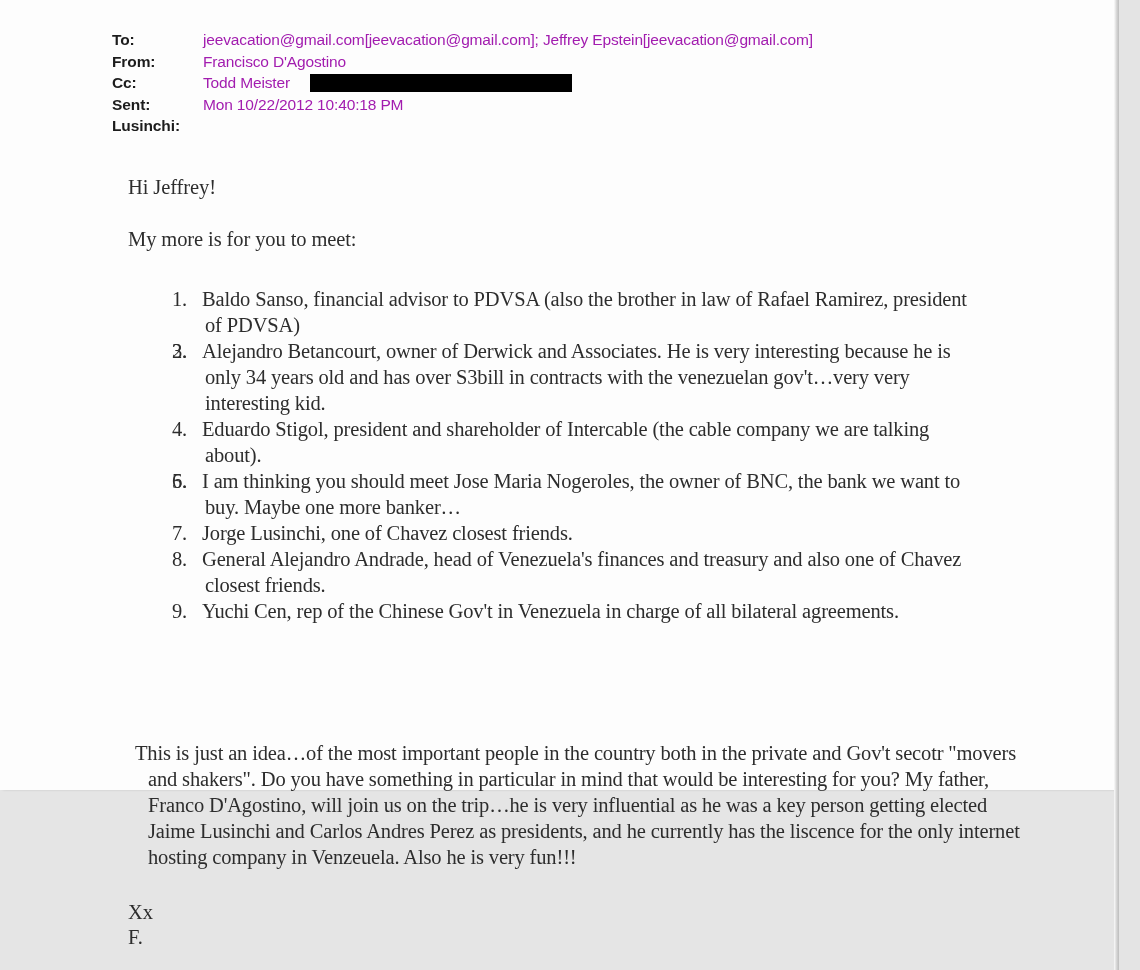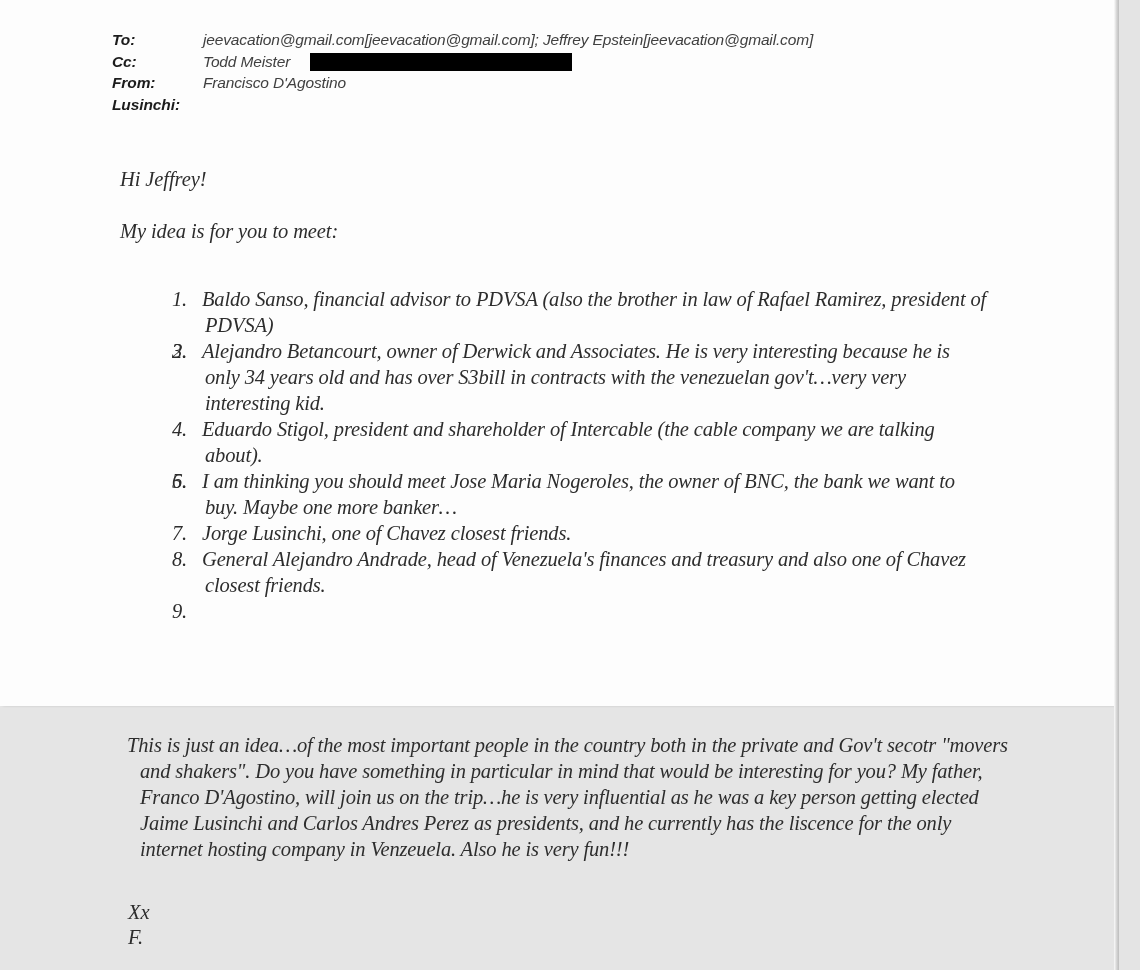--- a/index.html
+++ b/index.html
@@ -17,24 +17,23 @@
     position: relative;
     width: 1140px;
     height: 970px;
     background: #e5e5e5;
   }
   #page-sheet {
     position: absolute;
     left: 0;
     top: 0;
     width: 1118px;
-    height: 706px;
+    height: 790px;
     background: #fdfdfd;
     box-shadow: 2px 0 3px -1px rgba(0,0,0,0.28);
-    font-style: italic;
   }
   #page-right-edge {
     position: absolute;
     left: 1114px;
     top: 0;
     width: 5px;
     height: 970px;
     background: linear-gradient(to right, #fbfbfb 0%, #d4d4d4 55%, #bdbdbd 100%);
   }
   #page-gutter {
@@ -65,21 +64,21 @@
   }
   .hdr-label {
     width: 91px;
     flex: 0 0 91px;
     font-weight: bold;
     color: #1c1c1c;
     letter-spacing: -0.1px;
   }
   .hdr-value {
     flex: 1 1 auto;
-    color: #404040;
+    color: #a21caf;
     white-space: nowrap;
     letter-spacing: -0.15px;
   }
   #cc-redaction {
     position: absolute;
     left: 198px;
     top: 2px;
     width: 262px;
     height: 18px;
     background: #000000;
@@ -90,21 +89,21 @@
     position: absolute;
     left: 112px;
     top: 158px;
     width: 885px;
     font-family: "Liberation Serif", "DejaVu Serif", serif;
     font-size: 20.5px;
     line-height: 26px;
     color: #2d2d2d;
   }
   .body-para {
-    margin: 8px;
+    margin: 16px;
     letter-spacing: -0.1px;
   }
   #greeting { margin-bottom: 26px; }
   #intro-line { margin-bottom: 0; }
 
   #people-list {
     margin: 0;
     padding: 0;
     list-style: none;
     position: absolute;
@@ -156,52 +155,56 @@
   <div id="page-sheet">
 
     <div id="email-header">
 
       <div class="hdr-row">
         <span class="hdr-label">To:</span>
         <span class="hdr-value">jeevacation@gmail.com[jeevacation@gmail.com]; Jeffrey Epstein[jeevacation@gmail.com]</span>
       </div>
 
       <div class="hdr-row">
+        <span class="hdr-label">From:</span>
+        <span class="hdr-value">Francisco D'Agostino</span>
+      </div>
+
+      <div class="hdr-row">
         <span class="hdr-label">Cc:</span>
         <span class="hdr-value">Todd Meister</span>
         <span id="cc-redaction"></span>
       </div>
 
       <div class="hdr-row">
-        <span class="hdr-label">From:</span>
-        <span class="hdr-value">Francisco D'Agostino</span>
-      </div>
-
+        <span class="hdr-label">Sent:</span>
+        <span class="hdr-value">Mon 10/22/2012 10:40:18 PM</span>
+      </div>
 
       <div class="hdr-row">
         <span class="hdr-label">Lusinchi:</span>
       </div>
 
     </div>
 
     <div id="email-body">
 
       <p class="body-para" id="greeting">Hi Jeffrey!</p>
-      <p class="body-para" id="intro-line">My idea is for you to meet:</p>
+      <p class="body-para" id="intro-line">My more is for you to meet:</p>
 
       <ol id="people-list">
         <li><span class="li-num">1.</span><span>Baldo Sanso, financial advisor to PDVSA (also the brother in law of Rafael Ramirez, president of PDVSA)</span></li>
         <li><span class="li-num">2.</span></li>
         <li><span class="li-num">3.</span><span>Alejandro Betancourt, owner of Derwick and Associates.  He is very interesting because he is only 34 years old and has over S3bill in contracts with the venezuelan gov't…very very interesting kid.</span></li>
         <li><span class="li-num">4.</span><span>Eduardo Stigol, president and shareholder of Intercable (the cable company we are talking about).</span></li>
         <li><span class="li-num">5.</span></li>
         <li><span class="li-num">6.</span><span>I am thinking you should meet Jose Maria Nogeroles, the owner of BNC, the bank we want to buy. Maybe one more banker…</span></li>
         <li><span class="li-num">7.</span><span>Jorge Lusinchi, one of Chavez closest friends.</span></li>
         <li><span class="li-num">8.</span><span>General Alejandro Andrade, head of Venezuela's finances and treasury and also one of Chavez closest friends.</span></li>
-        <li><span class="li-num">9.</span></li>
+        <li><span class="li-num">9.</span><span>Yuchi Cen, rep of the Chinese Gov't in Venezuela in charge of all bilateral agreements.</span></li>
       </ol>
 
       <p class="body-para" id="closing-para"><span class="first-line-fix">This is just an idea…of the most important people in the country both in the private and Gov't</span><span> secotr "movers and shakers". Do you have something in particular in mind that would be interesting for you?  My father, Franco D'Agostino, will join us on the trip…he is very influential as he was a key person getting elected Jaime Lusinchi and Carlos Andres Perez as presidents, and he currently has the liscence for the only internet hosting company in Venzeuela.  Also he is very fun!!!</span></p>
 
       <div id="signature">
         <div>Xx</div>
         <div>F.</div>
       </div>
 
     </div>

